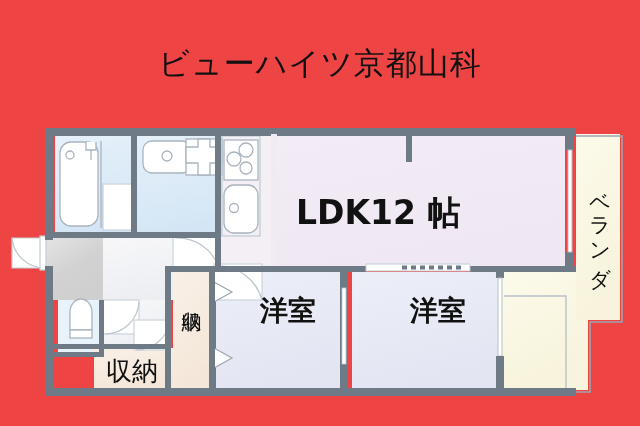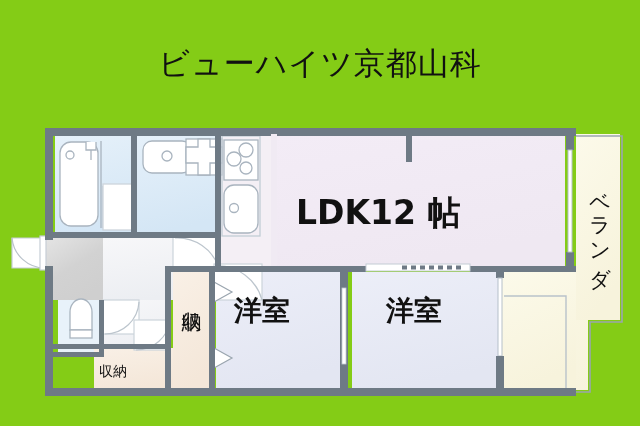--- a/index.html
+++ b/index.html
@@ -10,21 +10,21 @@
   body {
     width: 640px;
     height: 426px;
     overflow: hidden;
     font-family: "Liberation Sans", "DejaVu Sans", sans-serif;
   }
   #page {
     position: relative;
     width: 640px;
     height: 426px;
-    background: #84cc16;
+    background: #ef4444;
   }
   #plan-title {
     position: absolute;
     left: 0;
     top: 44px;
     width: 640px;
     text-align: center;
     font-size: 31px;
     line-height: 38px;
     letter-spacing: 1px;
@@ -45,20 +45,21 @@
     text-orientation: upright;
     font-family: "DejaVu Sans", "Liberation Sans", sans-serif;
     color: #111111;
     white-space: nowrap;
   }
   .hlabel {
     position: absolute;
     font-family: "DejaVu Sans", "Liberation Sans", sans-serif;
     color: #111111;
     white-space: nowrap;
+    text-align: center;
   }
   #label-ldk {
     left: 296px;
     top: 194px;
     font-size: 33px;
     line-height: 38px;
     letter-spacing: 0px;
     font-weight: 700;
   }
   #label-room-a {
@@ -86,21 +87,21 @@
   }
   #label-closet-a {
     left: 180px;
     top: 296px;
     font-size: 20px;
     line-height: 23px;
   }
   #label-closet-b {
     left: 99px;
     top: 360px;
-    font-size: 14px;
+    font-size: 26px;
     line-height: 23px;
     width: 66px;
   }
 </style>
 </head>
 <body>
 
 <div id="page">
 
   <div id="plan-title">ビューハイツ京都山科</div>

